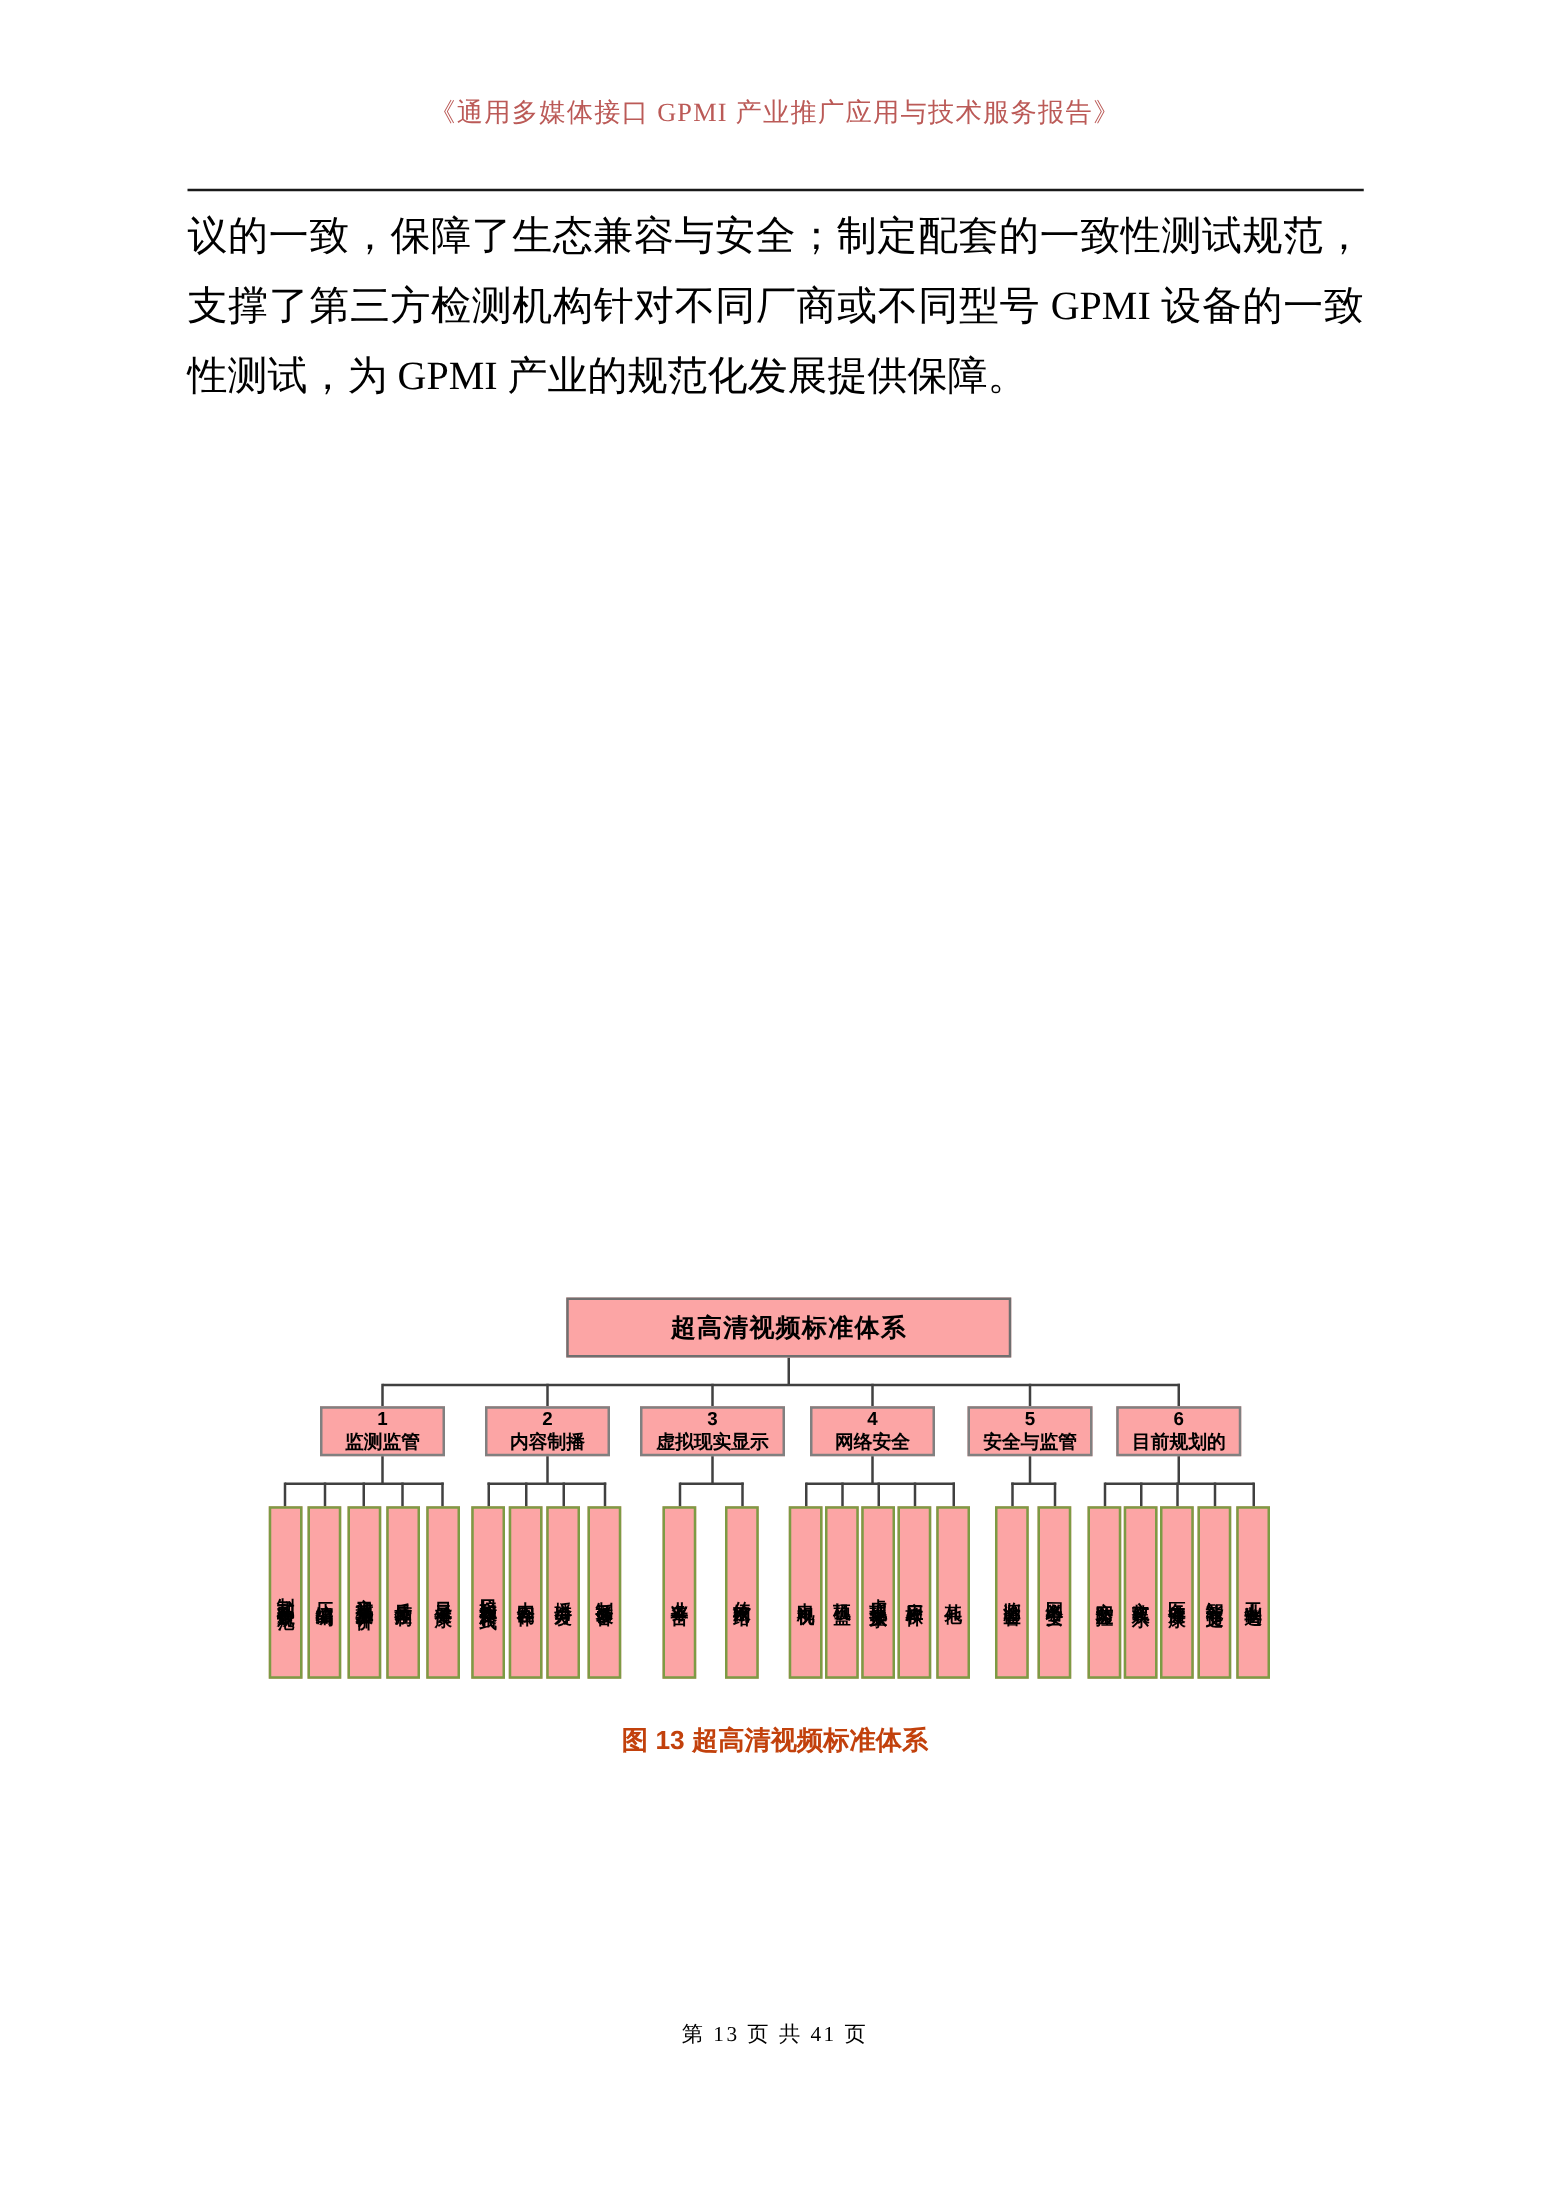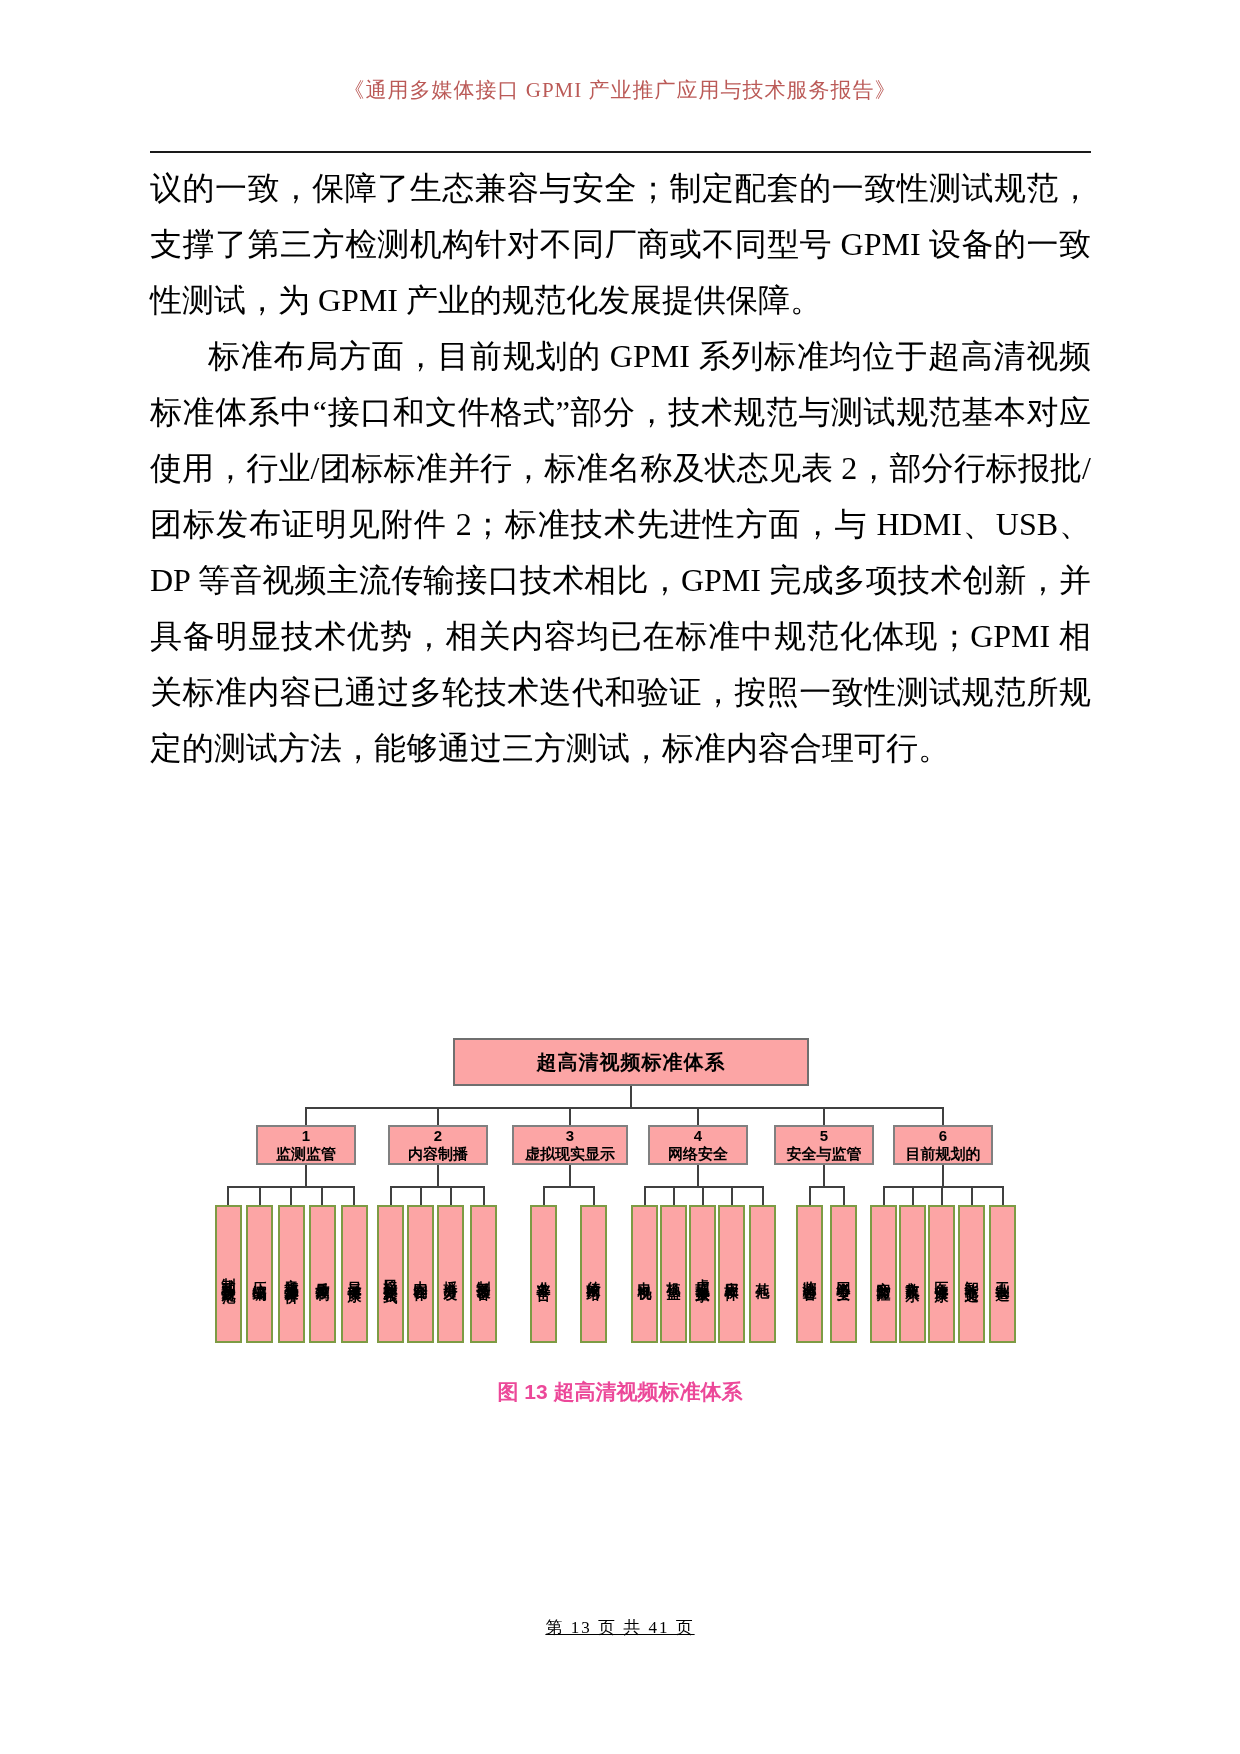--- a/index.html
+++ b/index.html
@@ -44,38 +44,37 @@
     font-size:14px;
   }
   .leaf span {
     writing-mode:vertical-rl; text-orientation:upright;
     letter-spacing:2px; line-height:23px;
   }
   .connectors { position:absolute; top:1030px; left:0; width:1240px; height:180px; }
   .fig-caption {
     position:absolute; top:1378px; left:0; width:100%; text-align:center;
     font-family:"Liberation Sans","DejaVu Sans",sans-serif;
-    font-weight:600; font-size:21px; color:#ec4899;
+    font-weight:600; font-size:21px; color:#c2410c;
   }
   .page-footer {
     position:absolute; top:1616px; left:0; width:100%; text-align:center;
-    font-size:17px; color:#000; letter-spacing:2px;text-decoration:underline;
+    font-size:17px; color:#000; letter-spacing:2px;
   }
 </style>
 </head>
 <body>
 
 <div class="page">
 
   <div class="header-title">《通用多媒体接口 GPMI 产业推广应用与技术服务报告》</div>
   <div class="header-rule"></div>
 
   <div class="body-text">
     <p>议的一致，保障了生态兼容与安全；制定配套的一致性测试规范，支撑了第三方检测机构针对不同厂商或不同型号 GPMI 设备的一致性测试，为 GPMI 产业的规范化发展提供保障。</p>
-    <p class="indent">标准布局方面，目前规划的 GPMI 系列标准均位于超高清视频标准体系中“接口和文件格式”部分，技术规范与测试规范基本对应使用，行业/团标标准并行，标准名称及状态见表 2，部分行标报批/团标发布证明见附件 2；标准技术先进性方面，与 HDMI、USB、DP 等音视频主流传输接口技术相比，GPMI 完成多项技术创新，并具备明显技术优势，相关内容均已在标准中规范化体现；GPMI 相关标准内容已通过多轮技术迭代和验证，按照一致性测试规范所规定的测试方法，能够通过三方测试，标准内容合理可行。</p>
   </div>
 
   <svg class="connectors" viewBox="0 0 1240 180" xmlns="http://www.w3.org/2000/svg">
     <g stroke="#404040" stroke-width="2" fill="none">
 
       <path d="M631 56 V78"></path>
       <path d="M306 78 H944"></path>
       <path d="M306 77 V95"></path>
         <path d="M438 77 V95"></path>
         <path d="M570 77 V95"></path>

